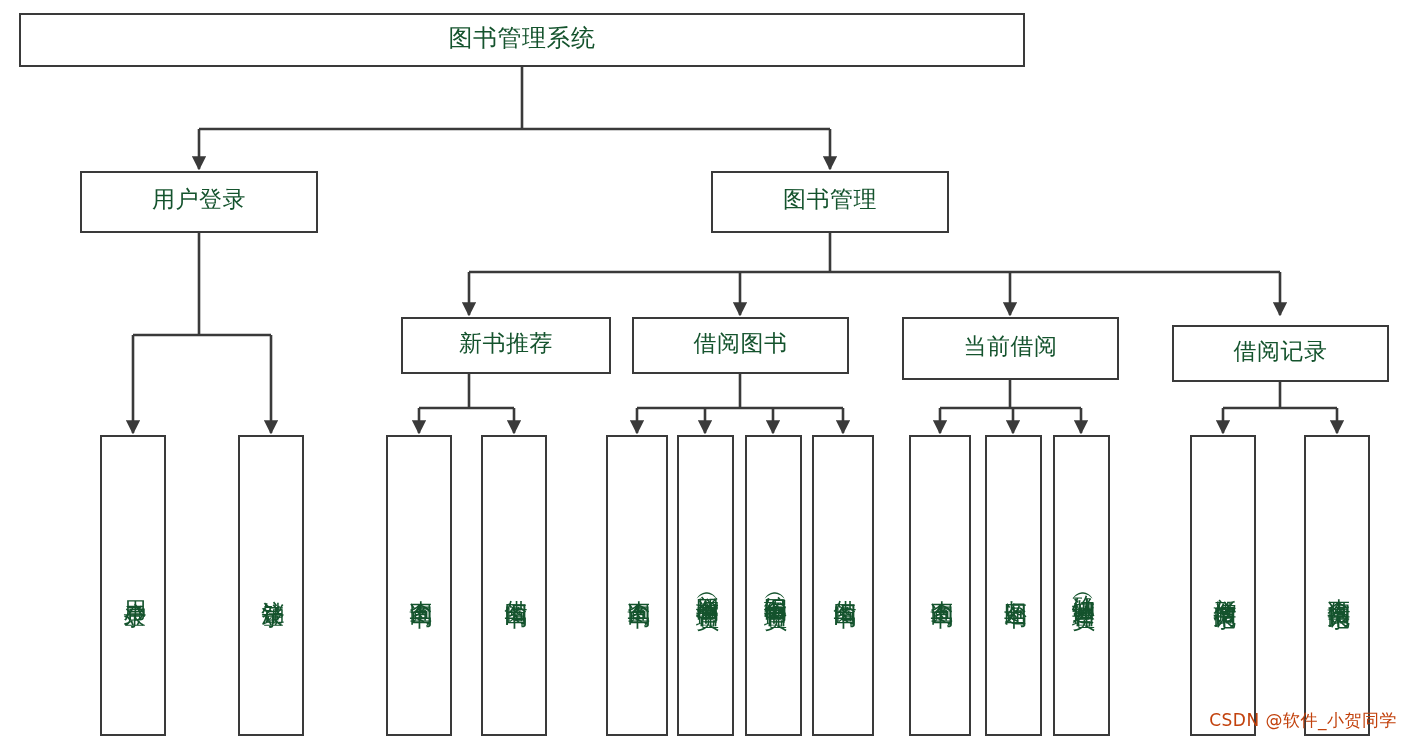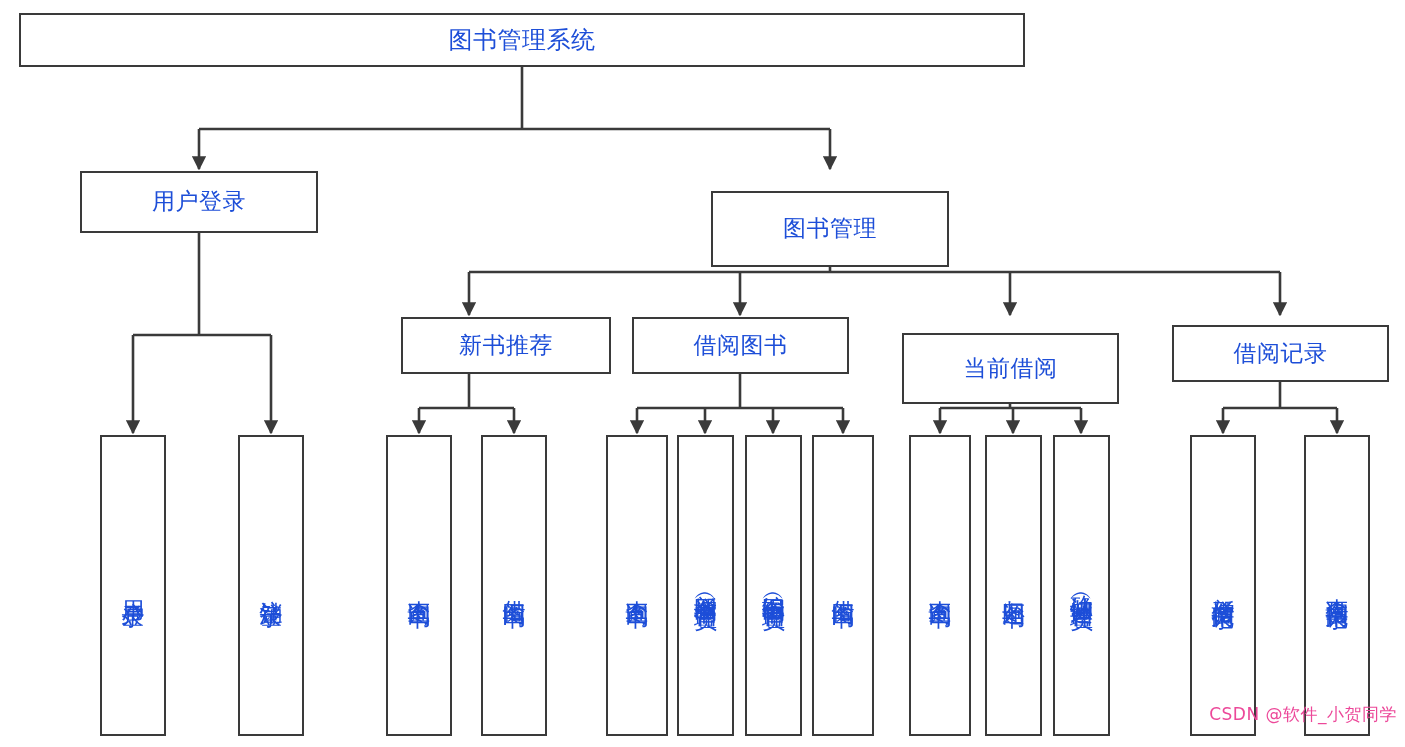--- a/index.html
+++ b/index.html
@@ -26,22 +26,23 @@
     pointer-events: none;
   }
   .node {
     position: absolute;
     box-sizing: border-box;
     border: 2.5px solid #3a3a3a;
     background: #ffffff;
     display: flex;
     align-items: center;
     justify-content: center;
-    color: #1d4ed8;
+    color: #14532d;
     line-height: 1.18;
+    font-family: Liberation Mono, monospace;
   }
   .node.horiz {
     font-size: 23px;
     letter-spacing: 0.5px;
     text-align: center;
   }
   .node.vert {
     writing-mode: vertical-rl;
     text-orientation: upright;
     font-size: 23px;
@@ -54,23 +55,23 @@
     text-orientation: upright;
     letter-spacing: 2px;
     display: block;
   }
   .node.root {
     font-size: 24px;
   }
   .watermark {
     position: absolute;
     right: 8px;
-    bottom: 21px;
+    bottom: 15px;
     font-size: 17px;
-    color: #ec4899;
+    color: #c2410c;
     letter-spacing: 0.5px;
     white-space: nowrap;
     font-family: "DejaVu Sans", "Liberation Sans", sans-serif;
   }
 </style>
 </head>
 <body>
 
 <div id="canvas">
 
@@ -117,30 +118,30 @@
       </g>
   </svg>
 
   <div id="nodes-layer">
       <div class="node horiz root" style="left: 19px; top: 13px; width: 1006px; height: 54px;">
         <span class="label">图书管理系统</span>
       </div>
       <div class="node horiz l2" style="left: 80px; top: 171px; width: 238px; height: 62px;">
         <span class="label">用户登录</span>
       </div>
-      <div class="node horiz l2" style="left: 711px; top: 171px; width: 238px; height: 76px; margin-top: 20px;">
+      <div class="node horiz l2" style="left: 711px; top: 171px; width: 238px; height: 62px;">
         <span class="label">图书管理</span>
       </div>
       <div class="node horiz l3" style="left: 361px; top: 317px; width: 210px; height: 57px; margin-left: 40px;">
         <span class="label">新书推荐</span>
       </div>
       <div class="node horiz l3" style="left: 632px; top: 317px; width: 217px; height: 57px;">
         <span class="label">借阅图书</span>
       </div>
-      <div class="node horiz l3" style="left: 902px; top: 333px; width: 217px; height: 71px;">
+      <div class="node horiz l3" style="left: 902px; top: 317px; width: 217px; height: 63px;">
         <span class="label">当前借阅</span>
       </div>
       <div class="node horiz l3" style="left: 1172px; top: 325px; width: 217px; height: 57px;">
         <span class="label">借阅记录</span>
       </div>
       <div class="node vert leaf" style="left: 100px; top: 435px; width: 66px; height: 301px;">
         <span class="label">用户登录</span>
       </div>
       <div class="node vert leaf" style="left: 238px; top: 435px; width: 66px; height: 301px;">
         <span class="label">注销登录</span>

